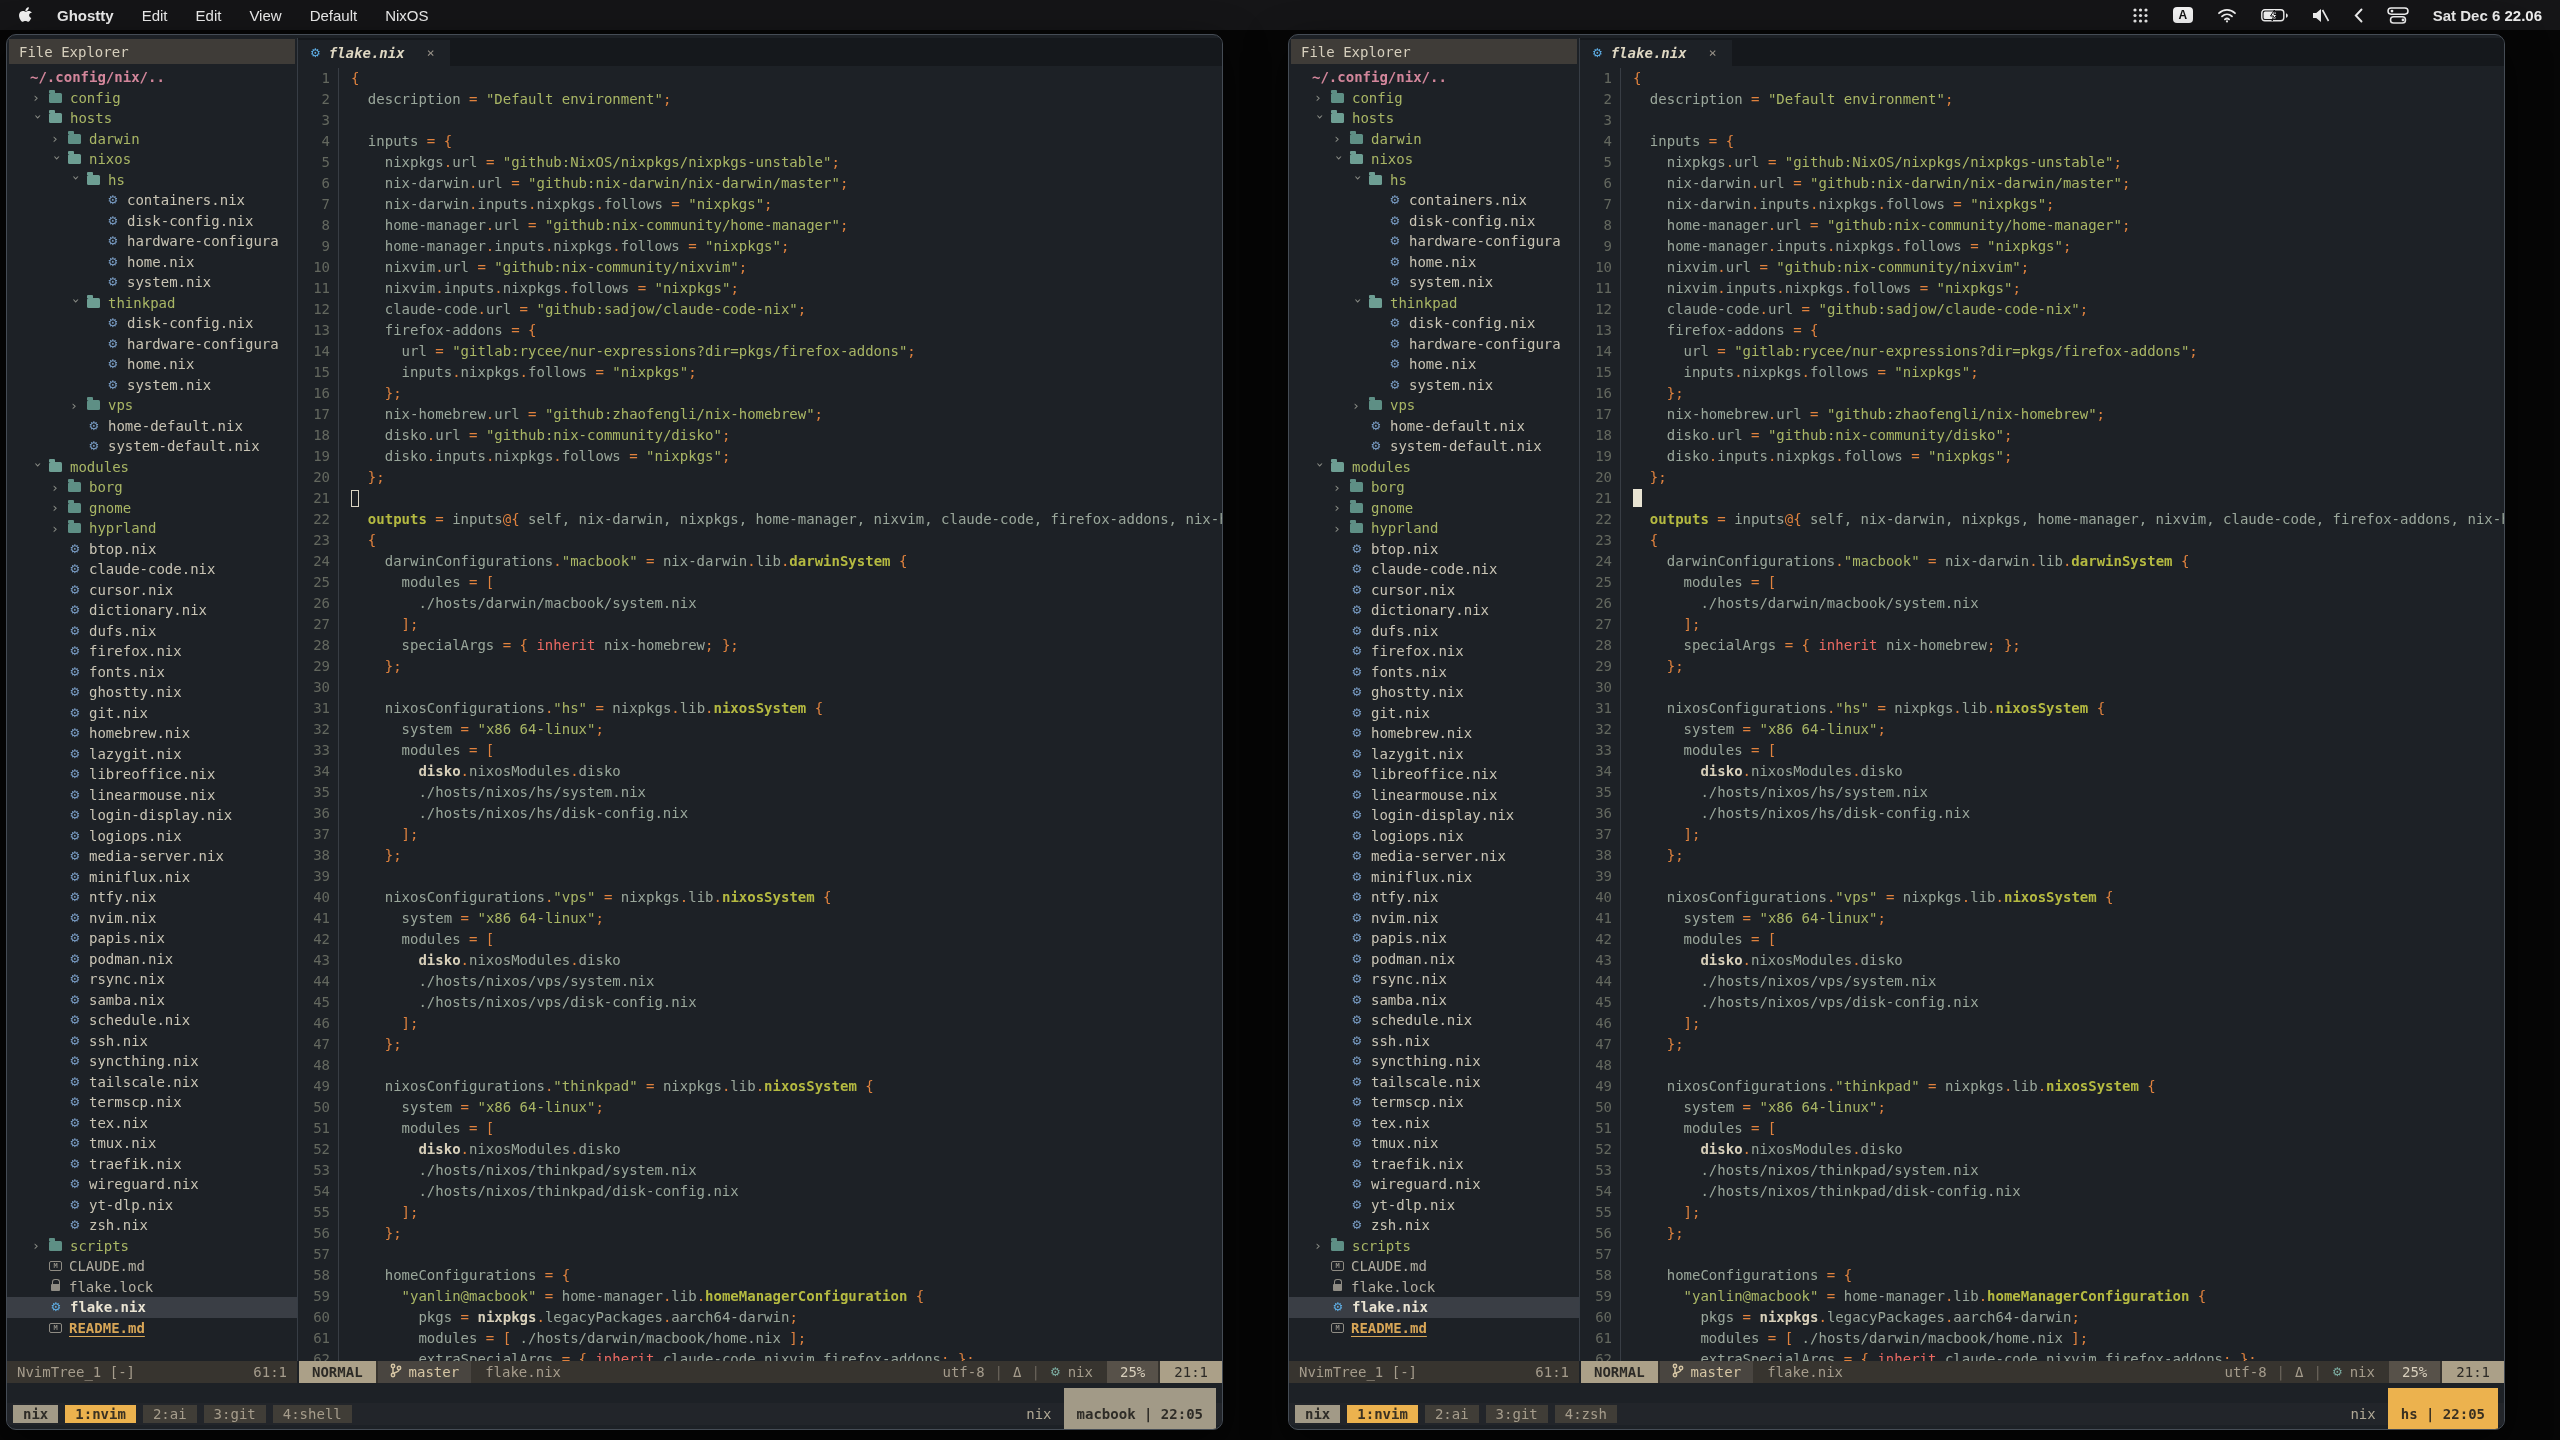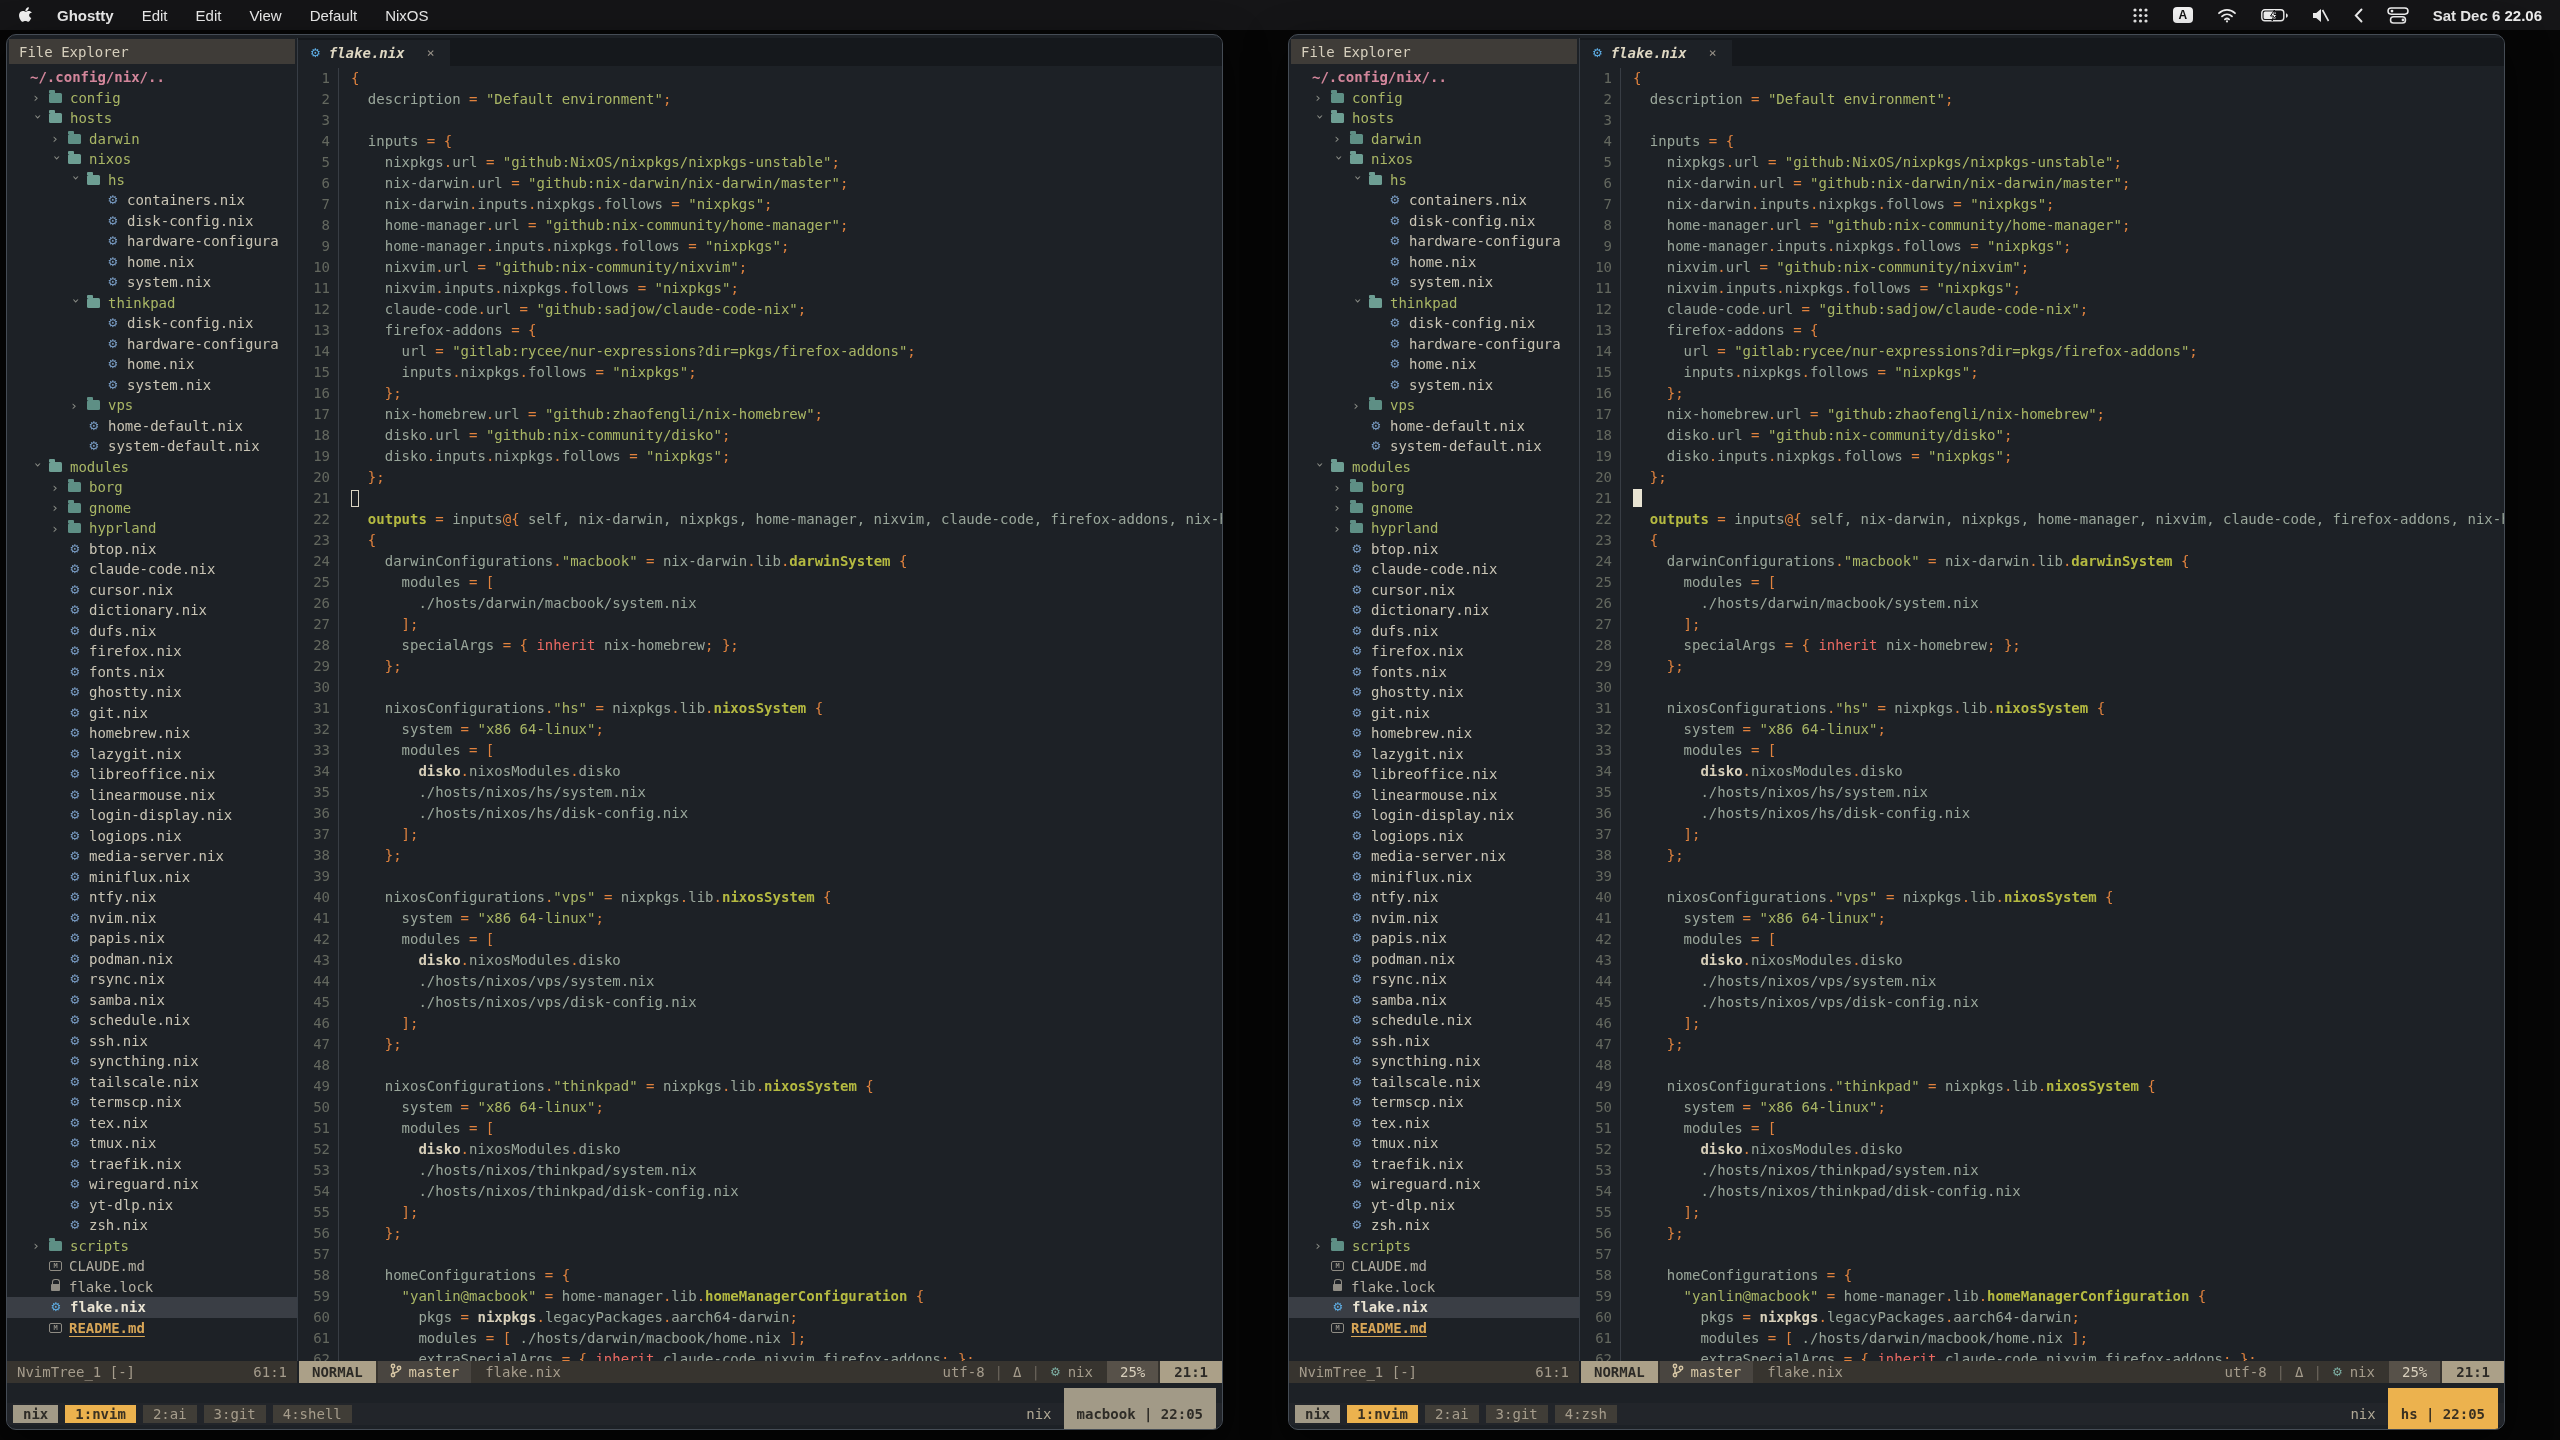--- a/index.html
+++ b/index.html
@@ -93,21 +93,21 @@
   .seg-mode { background:#aba088; color:#2c2a26; font-weight:700; padding:0 13px; height:100%;
     display:flex; align-items:center; }
   .seg-branch { background:#494540; color:#d6c6a4; padding:0 12px; height:100%; display:flex;
     align-items:center; gap:7px; margin-left:2px; }
   .seg-file { color:#a59c8c; padding-left:14px; }
   .sl-right { margin-left:auto; display:flex; align-items:center; height:100%; color:#a59c8c; }
   .sl-right .dim { color:#6d675d; margin:0 10px; }
   .sl-right .gear { color:#7daea3; margin-right:7px; font-family:"DejaVu Sans",sans-serif; font-size:12px; }
   .seg-pct { background:#575149; color:#d8cfbc; padding:0 13px; height:100%; display:flex;
     align-items:center; margin-left:14px; }
-  .seg-pos { background:#aba088; color:#2c2a26; font-weight:700; padding:0 14px; height:100%;
+  .seg-pos { background:#aba088; color:#2c2a26; font-weight:400; padding:0 14px; height:100%;
     display:flex; align-items:center; margin-left:2px; }
 
   .cmdline { height:20px; flex:0 0 20px; background:#1d2126; }
 
   
   .tmuxbar { height:22px; flex:0 0 22px; background:#22252a; display:flex; align-items:center;
     padding:0 6px; font-size:14px; margin-bottom:4px; }
   .tseg { padding:1px 10px; margin-right:7px; }
   .tseg.session { background:#a29a87; color:#2e2c27; font-weight:700; }
   .tseg.twin { background:#403d37; color:#a69d8c; }

